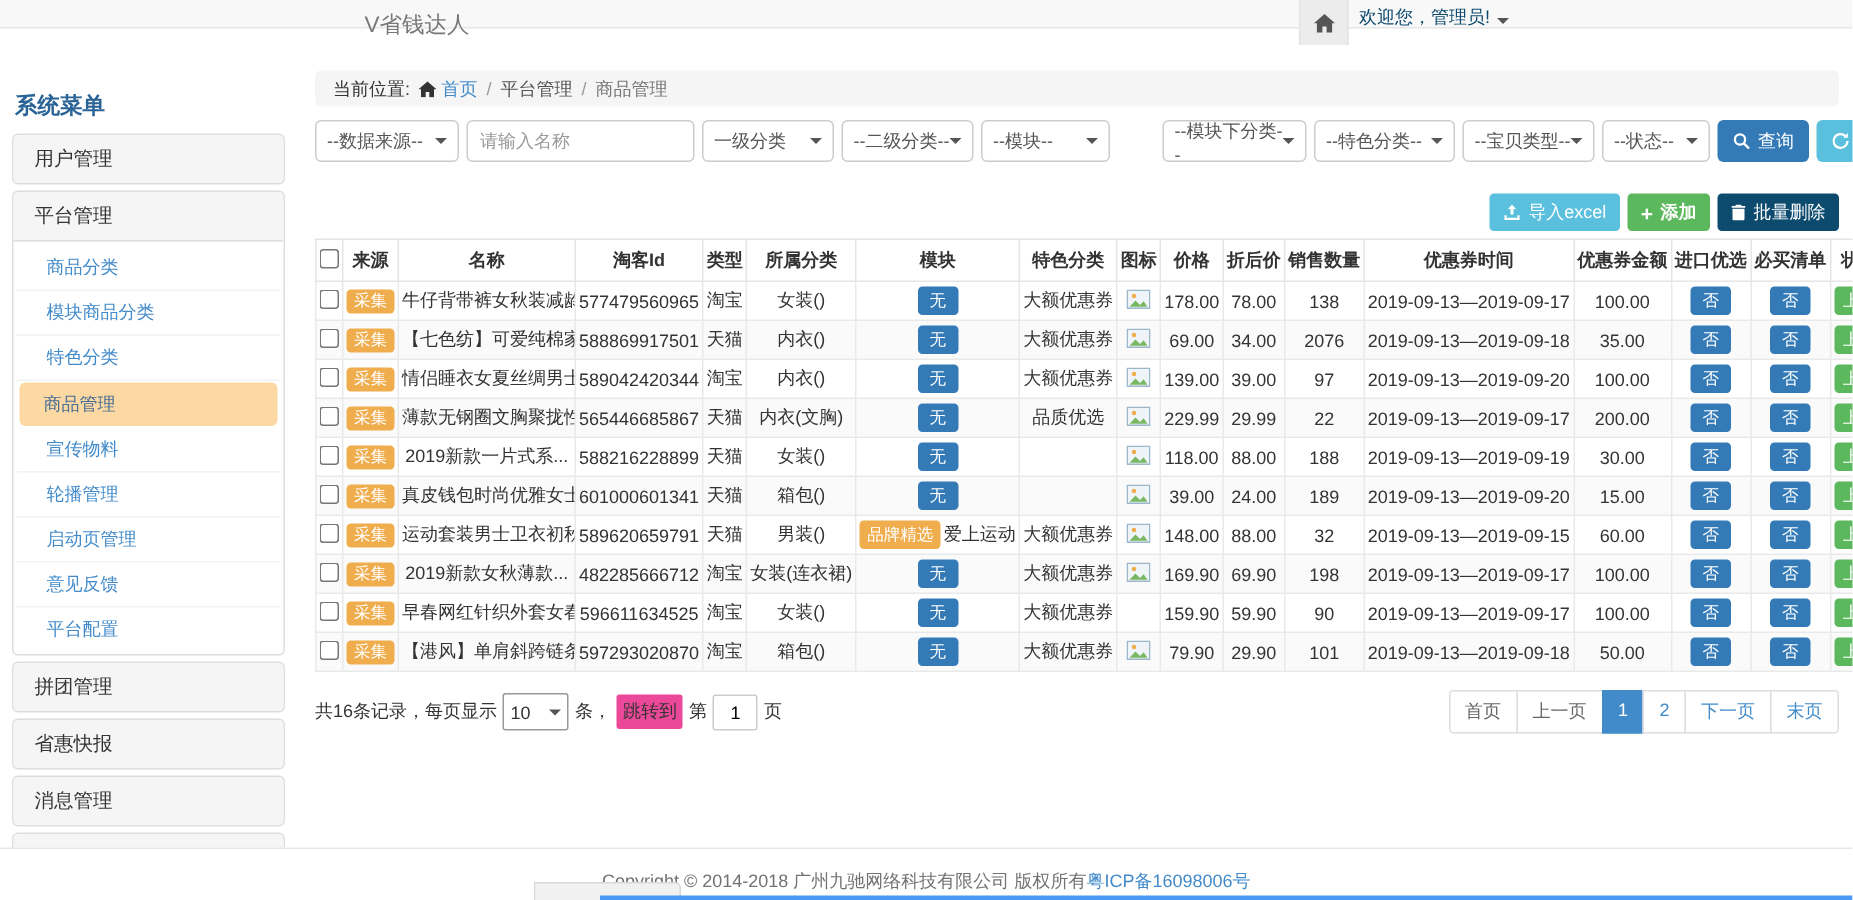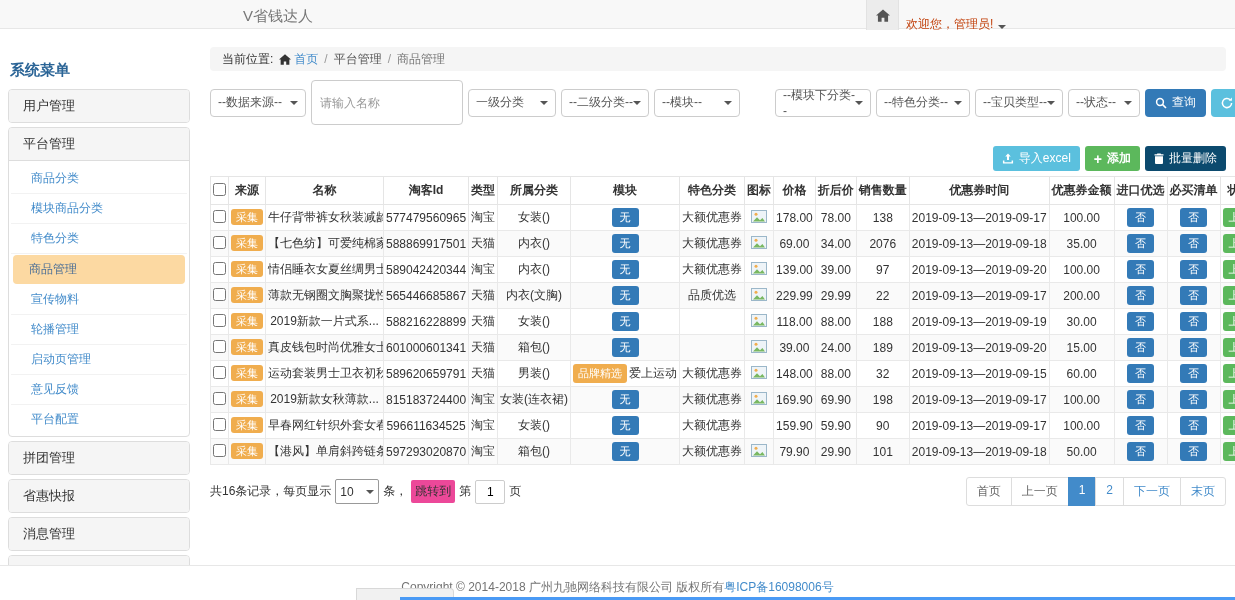--- a/index.html
+++ b/index.html
@@ -3,27 +3,27 @@
 <meta charset="utf-8">
 <style>
   * { box-sizing: border-box; }
   html,body { margin:0; padding:0; }
   body {
     width:1235px; height:600px; overflow:hidden; background:#fff;
     font-family:"Liberation Sans","DejaVu Sans",sans-serif; color:#333;
     position:relative;
   }
   
-  .topbar { position:absolute; top:0; left:0; right:0; height:29px;
+  .topbar { position:absolute; top:0; left:0; right:0; height:19px;
     background:#f8f8f8; border-bottom:1px solid #e7e7e7; }
   .topbar-title { position:absolute; left:243px; top:7px; font-size:15px; color:#777; }
   .home-box { position:absolute; left:866px; top:0; width:33px; height:30px;
     background:#ececec; border-left:1px solid #e2e2e2; border-right:1px solid #e2e2e2;
     display:flex; align-items:center; justify-content:center; cursor:pointer; }
-  .welcome { position:absolute; left:906px; top:16px; font-size:12px; color:#c2410c;
+  .welcome { position:absolute; left:906px; top:3px; font-size:12px; color:#0c4a6e;
     display:flex; align-items:flex-end; gap:5px; cursor:pointer; }
   .caret-down { width:0; height:0; border:4px solid transparent; border-top:4px solid #555;
     margin-top:4px; display:inline-block; }
   
   .sidebar { position:absolute; left:8px; top:52px; width:182px; }
   .sidebar-heading { color:#2a6496; font-weight:bold; font-size:15px; padding:9px 2px 9px; }
   .panel { border:1px solid #ddd; border-radius:4px; margin-bottom:4px; background:#fff; overflow:hidden; }
   .panel-header { background:#f5f5f5; padding:7px 14px; font-size:13px; color:#333; cursor:pointer; }
   .panel.open .panel-header { border-bottom:1px solid #ddd; }
   .submenu { padding:3px 0 2px; }
@@ -40,21 +40,21 @@
   .crumb-home-link { color:#428bca; display:flex; align-items:center; gap:3px; cursor:pointer; }
   .crumb-sep { color:#999; }
   .crumb-mid { color:#555; }
   .crumb-cur { color:#777; }
   
   .filters { margin-top:9px; display:flex; gap:5px; align-items:center; }
   .fselect { height:28px; border:1px solid #ccc; border-radius:4px; background:#fff;
     display:flex; align-items:center; justify-content:space-between; padding:0 7px;
     font-size:12px; color:#555; cursor:pointer; flex:none; }
   .sel-caret { width:0; height:0; border:4px solid transparent; border-top:4px solid #555; margin-top:4px; }
-  .ftext { height:45px; border:1px solid #ccc; border-radius:4px; padding:0 8px; font-size:12px;
+  .ftext { height:28px; border:1px solid #ccc; border-radius:4px; padding:0 8px; font-size:12px;
     color:#555; flex:none; font-family:inherit; }
   .ftext::placeholder { color:#999; }
   .btn { height:28px; border:none; border-radius:4px; color:#fff; font-size:12px;
     display:inline-flex; align-items:center; gap:5px; padding:0 10px; cursor:pointer;
     font-family:inherit; flex:none; }
   .btn-query { background:#337ab7; }
   .btn-reset { background:#5bc0de; }
   
   .actions { margin-top:21px; display:flex; justify-content:flex-end; gap:5px; }
   .btn-sm { height:25px; font-size:12px; border-radius:3px; padding:0 9px; }
@@ -425,21 +425,21 @@
           <td>2019-09-13—2019-09-15</td>
           <td>60.00</td>
           <td><span class="pill-blue">否</span></td>
           <td><span class="pill-blue">否</span></td>
           <td><span class="pill-green">上架</span></td>
         </tr>
         <tr>
           <td><input type="checkbox" style=""></td>
           <td><span class="badge-orange">采集</span></td>
           <td class="cell-name">2019新款女秋薄款...</td>
-          <td>815183724400</td>
+          <td>482285666712</td>
           <td>淘宝</td>
           <td>女装(连衣裙)</td>
           <td><span class="module-mix">
               <span class="badge-blue">无</span>
             </span></td>
           <td>大额优惠券</td>
           <td><svg width="16" height="13" viewBox="0 0 16 13">
               <rect x="0.5" y="0.5" width="15" height="12" fill="#eef4f8" stroke="#9bb7c9"></rect>
               <circle cx="5" cy="4.3" r="1.5" fill="#f0ad4e"></circle>
               <path d="M2 11.5l4-4.2 3 3 2.4-2.4 2.6 3.6z" fill="#79b862"></path>

